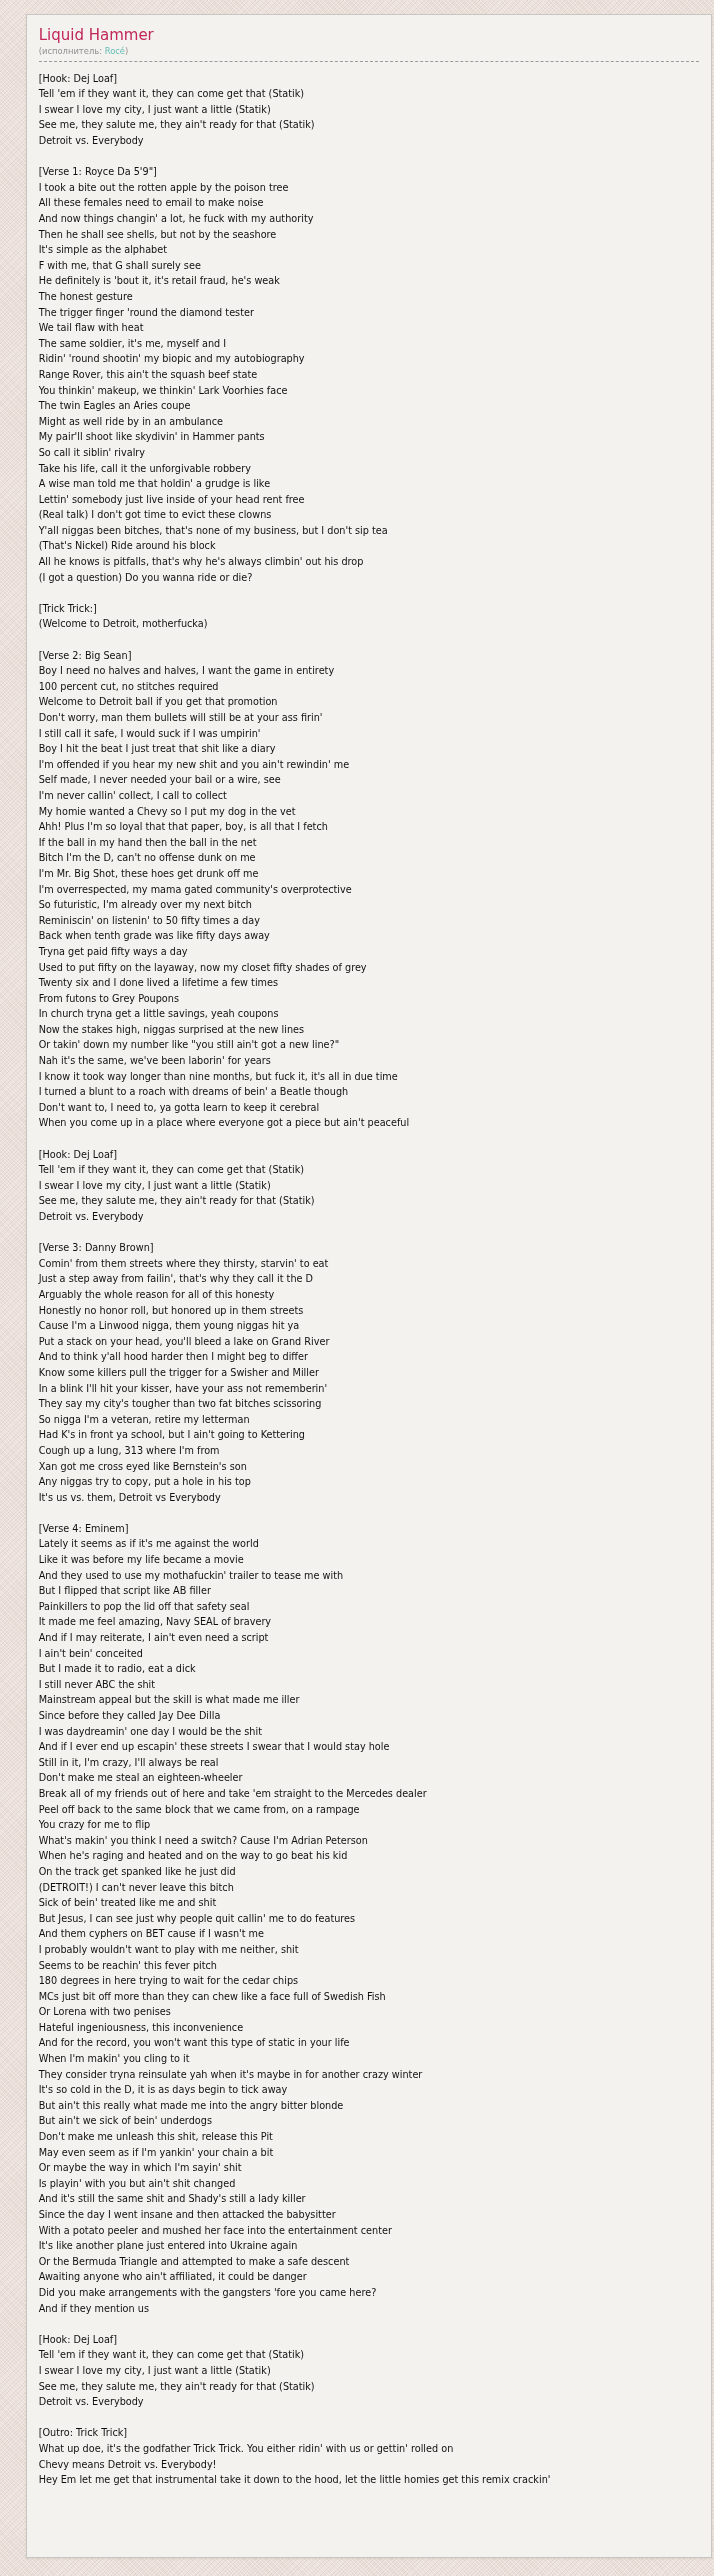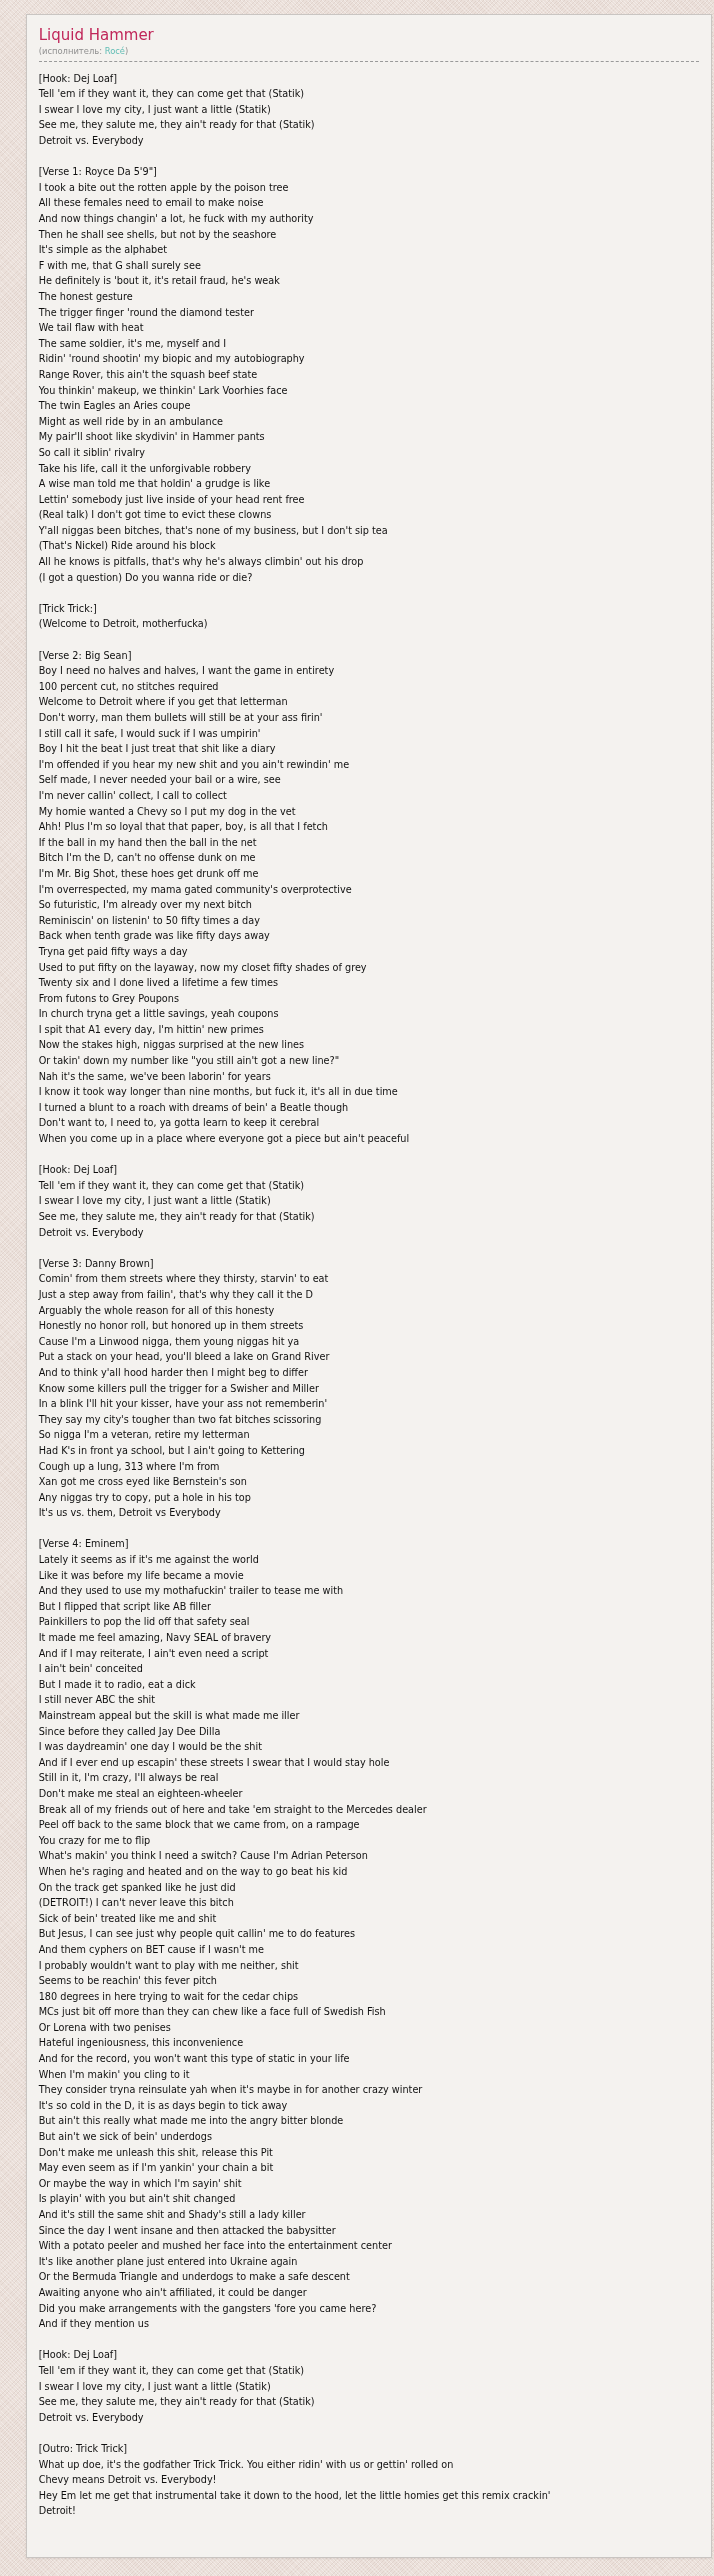--- a/index.html
+++ b/index.html
@@ -105,42 +105,41 @@
       <div class="line">(That's Nickel) Ride around his block</div>
       <div class="line">All he knows is pitfalls, that's why he's always climbin' out his drop</div>
       <div class="line">(I got a question) Do you wanna ride or die?</div>
       <div class="line">&nbsp;</div>
       <div class="line">[Trick Trick:]</div>
       <div class="line">(Welcome to Detroit, motherfucka)</div>
       <div class="line">&nbsp;</div>
       <div class="line">[Verse 2: Big Sean]</div>
       <div class="line">Boy I need no halves and halves, I want the game in entirety</div>
       <div class="line">100 percent cut, no stitches required</div>
-      <div class="line">Welcome to Detroit where if you get that letterman</div>
+      <div class="line">Welcome to Detroit ball if you get that promotion</div>
       <div class="line">Don't worry, man them bullets will still be at your ass firin'</div>
       <div class="line">I still call it safe, I would suck if I was umpirin'</div>
       <div class="line">Boy I hit the beat I just treat that shit like a diary</div>
       <div class="line">I'm offended if you hear my new shit and you ain't rewindin' me</div>
       <div class="line">Self made, I never needed your bail or a wire, see</div>
       <div class="line">I'm never callin' collect, I call to collect</div>
       <div class="line">My homie wanted a Chevy so I put my dog in the vet</div>
       <div class="line">Ahh! Plus I'm so loyal that that paper, boy, is all that I fetch</div>
       <div class="line">If the ball in my hand then the ball in the net</div>
       <div class="line">Bitch I'm the D, can't no offense dunk on me</div>
       <div class="line">I'm Mr. Big Shot, these hoes get drunk off me</div>
       <div class="line">I'm overrespected, my mama gated community's overprotective</div>
       <div class="line">So futuristic, I'm already over my next bitch</div>
       <div class="line">Reminiscin' on listenin' to 50 fifty times a day</div>
       <div class="line">Back when tenth grade was like fifty days away</div>
       <div class="line">Tryna get paid fifty ways a day</div>
       <div class="line">Used to put fifty on the layaway, now my closet fifty shades of grey</div>
       <div class="line">Twenty six and I done lived a lifetime a few times</div>
       <div class="line">From futons to Grey Poupons</div>
       <div class="line">In church tryna get a little savings, yeah coupons</div>
-      <div class="line">I spit that A1 every day, I'm hittin' new primes</div>
       <div class="line">Now the stakes high, niggas surprised at the new lines</div>
       <div class="line">Or takin' down my number like "you still ain't got a new line?"</div>
       <div class="line">Nah it's the same, we've been laborin' for years</div>
       <div class="line">I know it took way longer than nine months, but fuck it, it's all in due time</div>
       <div class="line">I turned a blunt to a roach with dreams of bein' a Beatle though</div>
       <div class="line">Don't want to, I need to, ya gotta learn to keep it cerebral</div>
       <div class="line">When you come up in a place where everyone got a piece but ain't peaceful</div>
       <div class="line">&nbsp;</div>
       <div class="line">[Hook: Dej Loaf]</div>
       <div class="line">Tell 'em if they want it, they can come get that (Statik)</div>
@@ -206,31 +205,30 @@
       <div class="line">But ain't this really what made me into the angry bitter blonde</div>
       <div class="line">But ain't we sick of bein' underdogs</div>
       <div class="line">Don't make me unleash this shit, release this Pit</div>
       <div class="line">May even seem as if I'm yankin' your chain a bit</div>
       <div class="line">Or maybe the way in which I'm sayin' shit</div>
       <div class="line">Is playin' with you but ain't shit changed</div>
       <div class="line">And it's still the same shit and Shady's still a lady killer</div>
       <div class="line">Since the day I went insane and then attacked the babysitter</div>
       <div class="line">With a potato peeler and mushed her face into the entertainment center</div>
       <div class="line">It's like another plane just entered into Ukraine again</div>
-      <div class="line">Or the Bermuda Triangle and underdogs to make a safe descent</div>
+      <div class="line">Or the Bermuda Triangle and attempted to make a safe descent</div>
       <div class="line">Awaiting anyone who ain't affiliated, it could be danger</div>
       <div class="line">Did you make arrangements with the gangsters 'fore you came here?</div>
       <div class="line">And if they mention us</div>
       <div class="line">&nbsp;</div>
       <div class="line">[Hook: Dej Loaf]</div>
       <div class="line">Tell 'em if they want it, they can come get that (Statik)</div>
       <div class="line">I swear I love my city, I just want a little (Statik)</div>
       <div class="line">See me, they salute me, they ain't ready for that (Statik)</div>
       <div class="line">Detroit vs. Everybody</div>
       <div class="line">&nbsp;</div>
       <div class="line">[Outro: Trick Trick]</div>
       <div class="line">What up doe, it's the godfather Trick Trick. You either ridin' with us or gettin' rolled on</div>
       <div class="line">Chevy means Detroit vs. Everybody!</div>
       <div class="line">Hey Em let me get that instrumental take it down to the hood, let the little homies get this remix crackin'</div>
-      <div class="line">Detroit!</div>
     </div>
 </div>
 
 
 </body></html>

